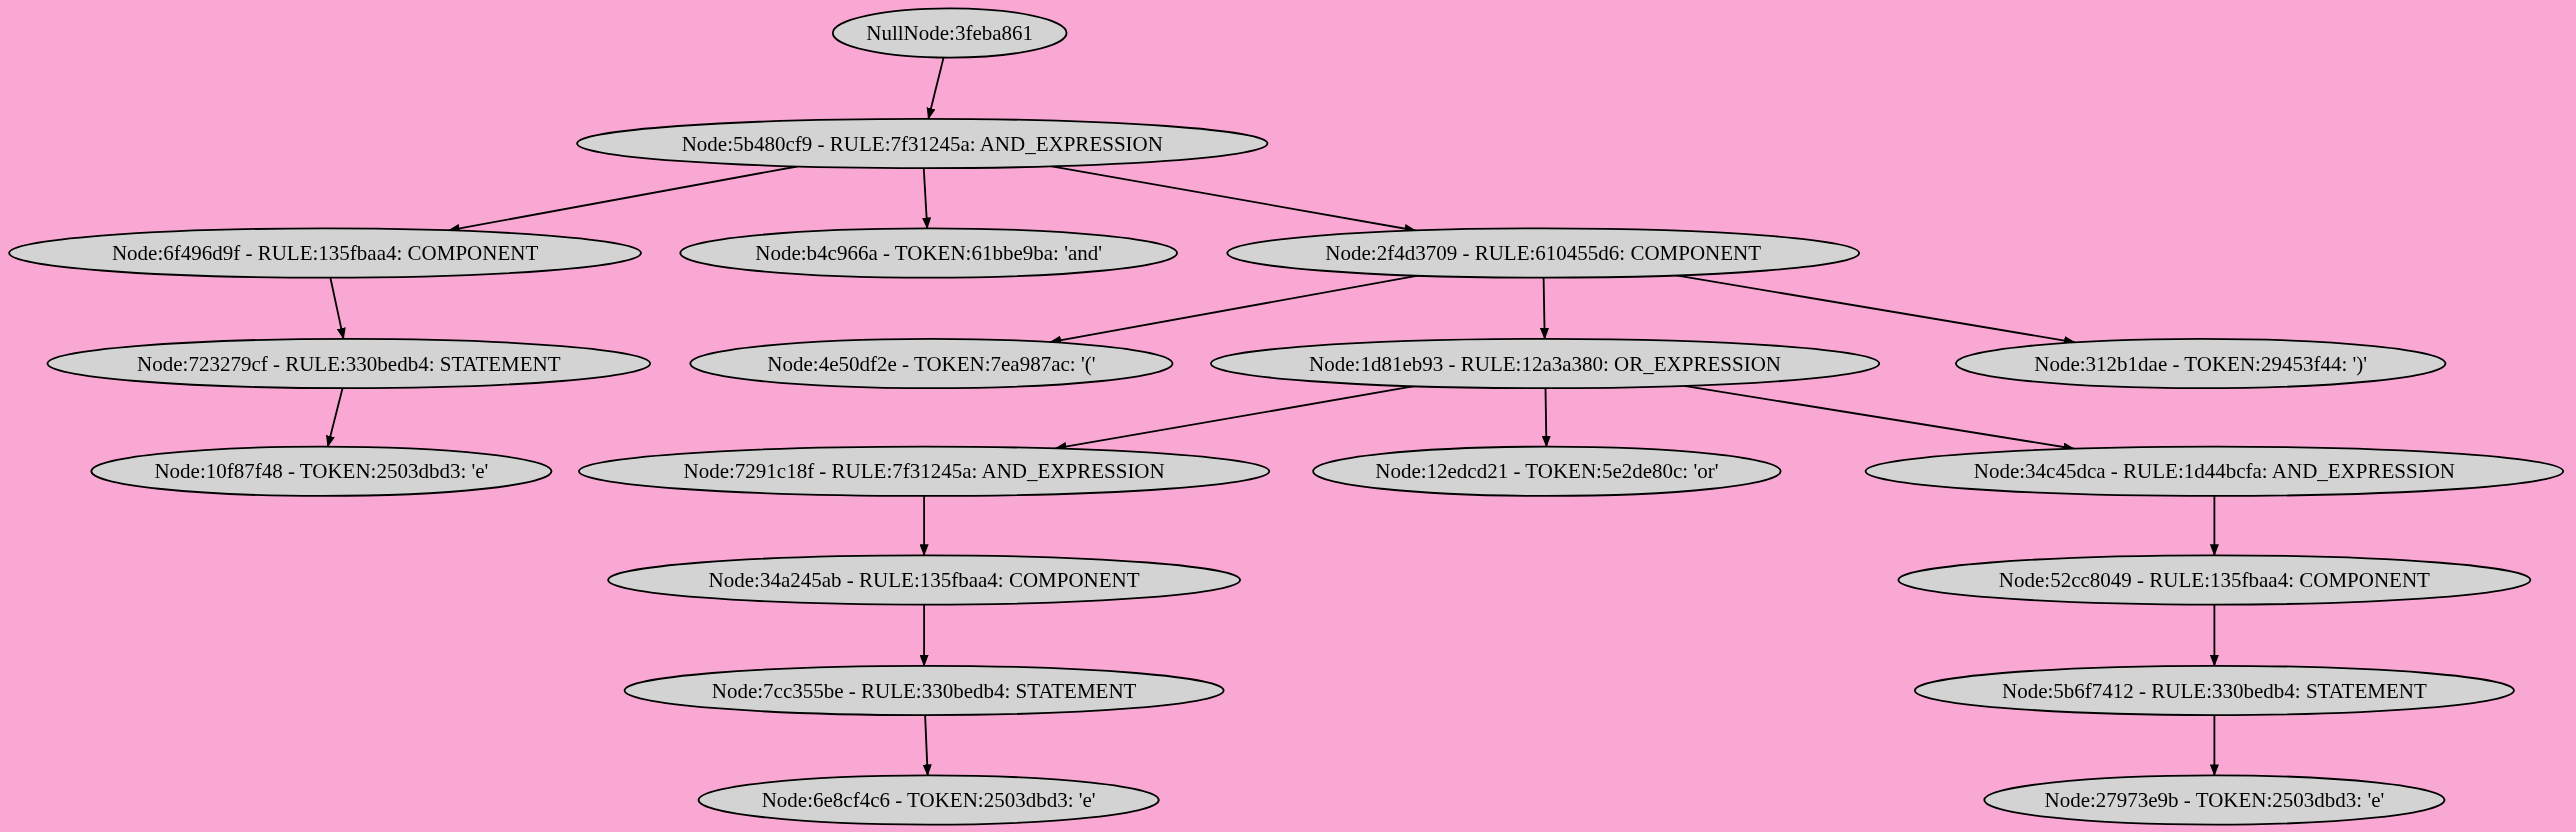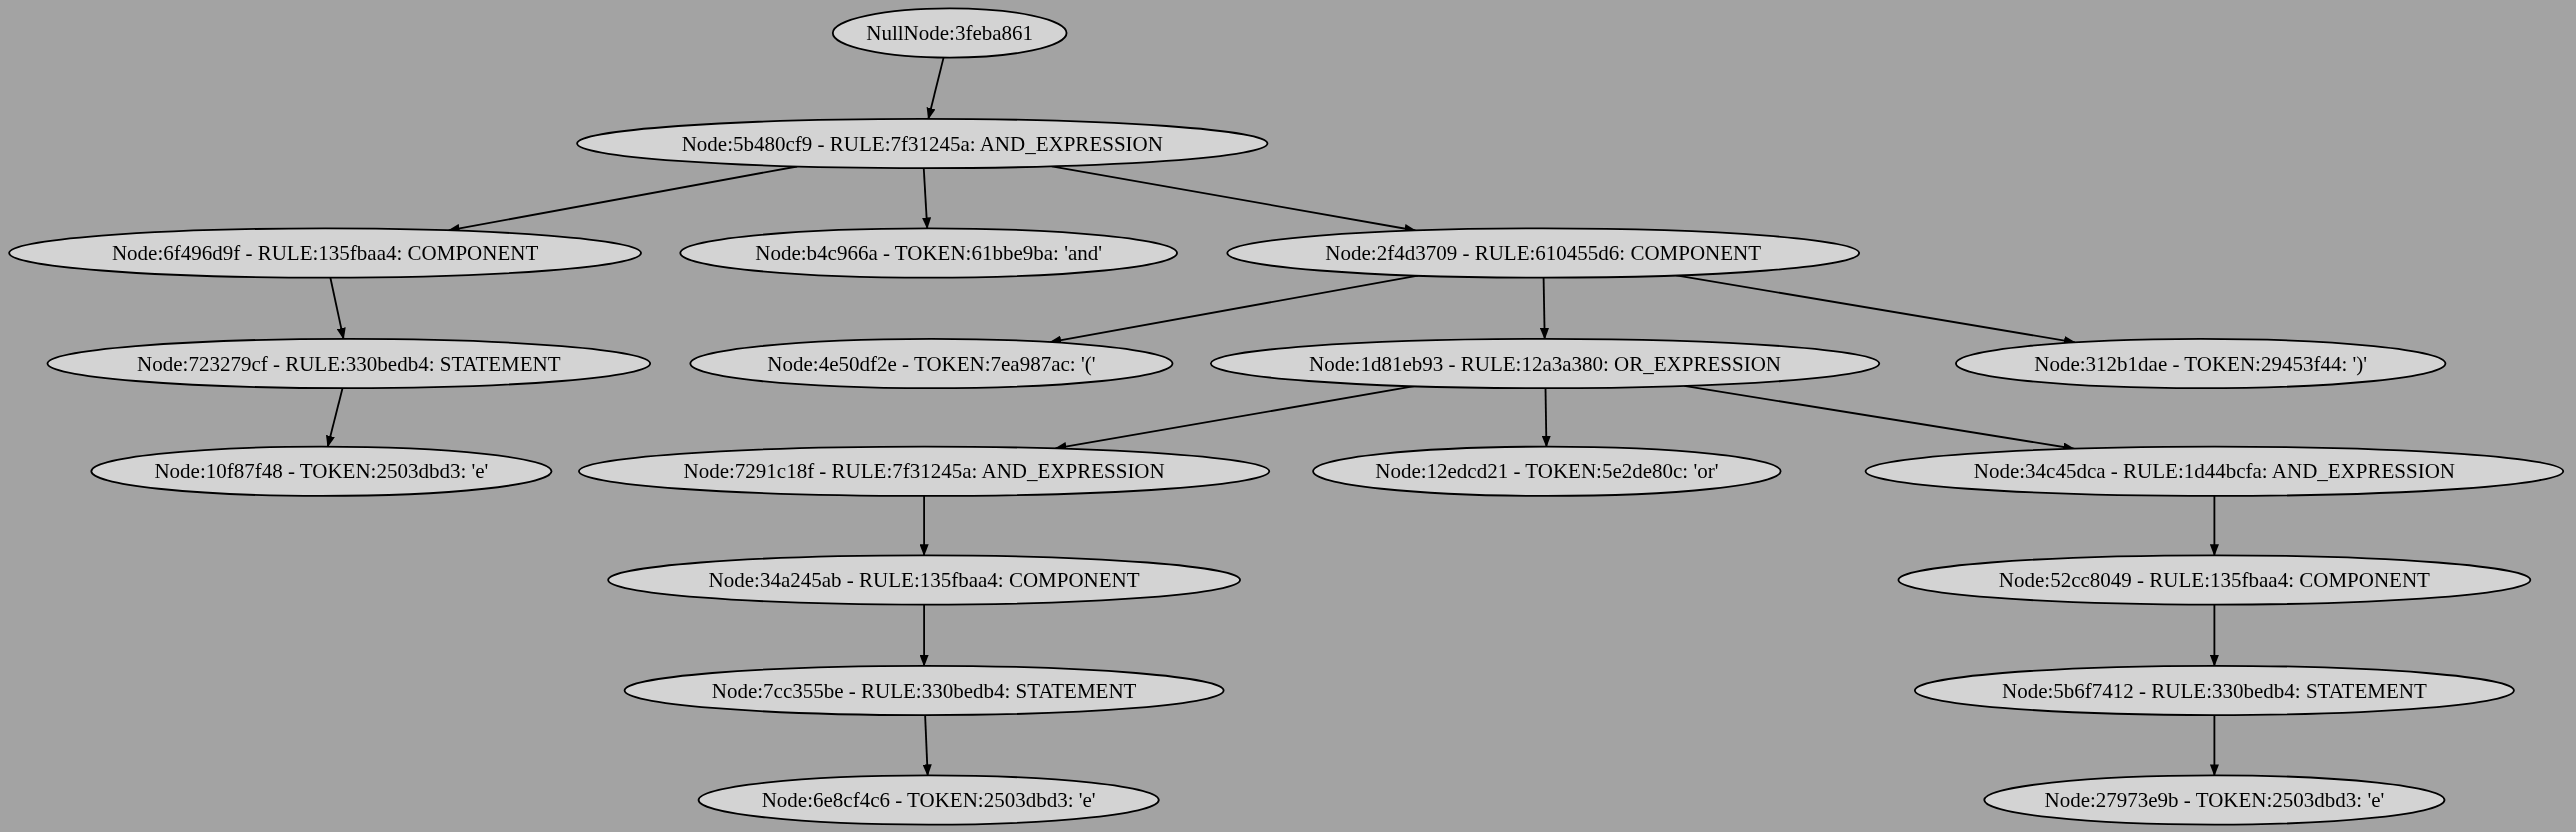--- a/index.html
+++ b/index.html
@@ -3,21 +3,21 @@
 <meta charset="utf-8">
 <style>
   html, body {
     margin: 0;
     padding: 0;
     background: #ffffff;
   }
   .canvas-wrap {
     width: 2576px;
     height: 833px;
-    background: #a3a3a3;
+    background: #f9a8d4;
     position: relative;
     overflow: hidden;
   }
   svg {
     display: block;
     font-family: "Liberation Serif", "DejaVu Serif", serif;
   }
   .graph-node ellipse {
     stroke-width: 2px;
   }

